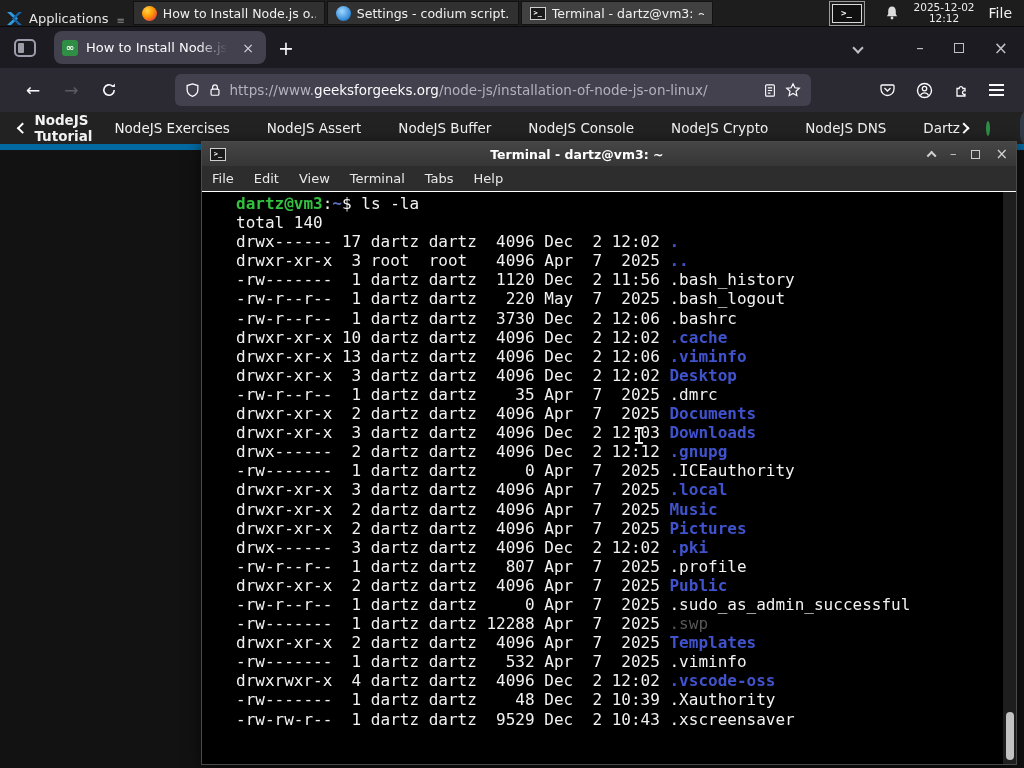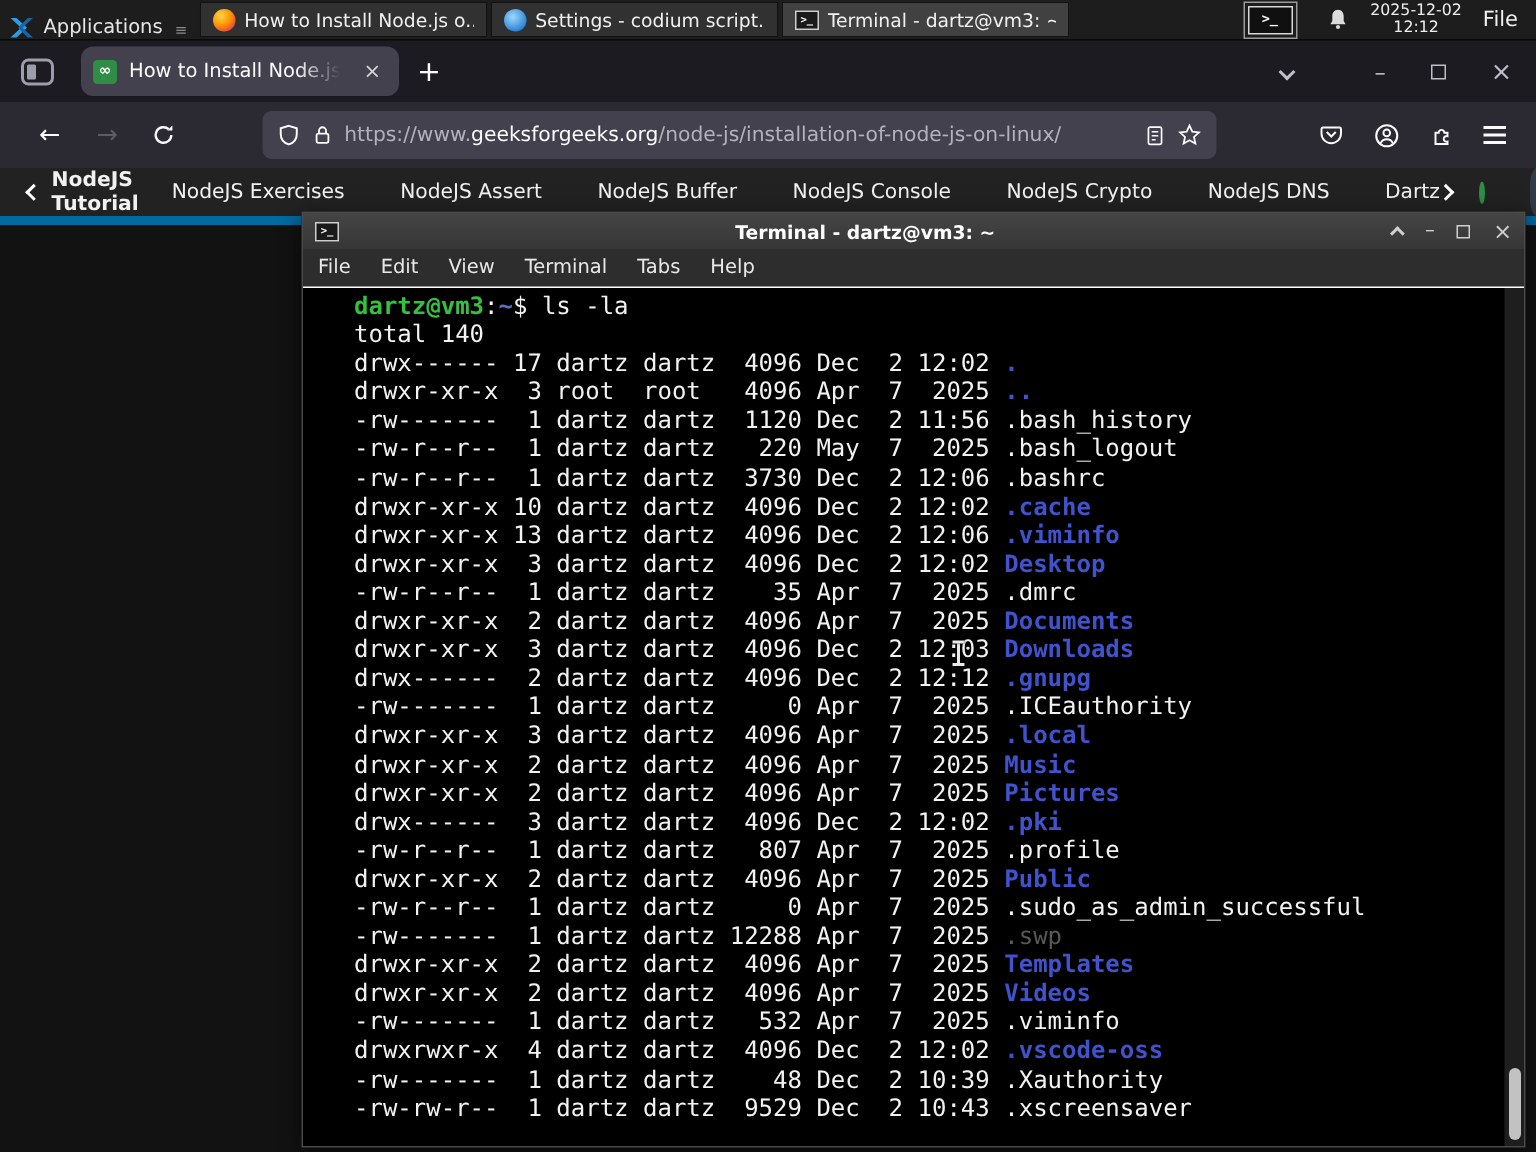--- a/index.html
+++ b/index.html
@@ -275,21 +275,20 @@
           <div class="trow"><span>-rw-------  1 dartz dartz     0 Apr  7  2025 </span><span class="tname file">.ICEauthority</span></div>
           <div class="trow"><span>drwxr-xr-x  3 dartz dartz  4096 Apr  7  2025 </span><span class="tname dir">.local</span></div>
           <div class="trow"><span>drwxr-xr-x  2 dartz dartz  4096 Apr  7  2025 </span><span class="tname dir">Music</span></div>
           <div class="trow"><span>drwxr-xr-x  2 dartz dartz  4096 Apr  7  2025 </span><span class="tname dir">Pictures</span></div>
           <div class="trow"><span>drwx------  3 dartz dartz  4096 Dec  2 12:02 </span><span class="tname dir">.pki</span></div>
           <div class="trow"><span>-rw-r--r--  1 dartz dartz   807 Apr  7  2025 </span><span class="tname file">.profile</span></div>
           <div class="trow"><span>drwxr-xr-x  2 dartz dartz  4096 Apr  7  2025 </span><span class="tname dir">Public</span></div>
           <div class="trow"><span>-rw-r--r--  1 dartz dartz     0 Apr  7  2025 </span><span class="tname file">.sudo_as_admin_successful</span></div>
           <div class="trow"><span>-rw-------  1 dartz dartz 12288 Apr  7  2025 </span><span class="tname dim">.swp</span></div>
           <div class="trow"><span>drwxr-xr-x  2 dartz dartz  4096 Apr  7  2025 </span><span class="tname dir">Templates</span></div>
-          <div class="trow"><span>drwxr-xr-x  2 dartz dartz  4096 Apr  7  2025 </span><span class="tname dir">Videos</span></div>
           <div class="trow"><span>-rw-------  1 dartz dartz   532 Apr  7  2025 </span><span class="tname file">.viminfo</span></div>
           <div class="trow"><span>drwxrwxr-x  4 dartz dartz  4096 Dec  2 12:02 </span><span class="tname dir">.vscode-oss</span></div>
           <div class="trow"><span>-rw-------  1 dartz dartz    48 Dec  2 10:39 </span><span class="tname file">.Xauthority</span></div>
           <div class="trow"><span>-rw-rw-r--  1 dartz dartz  9529 Dec  2 10:43 </span><span class="tname file">.xscreensaver</span></div>
         </div>
       <div class="t-scroll-track">
         <div class="t-scroll-thumb"></div>
       </div>
     </div>
   </div>

